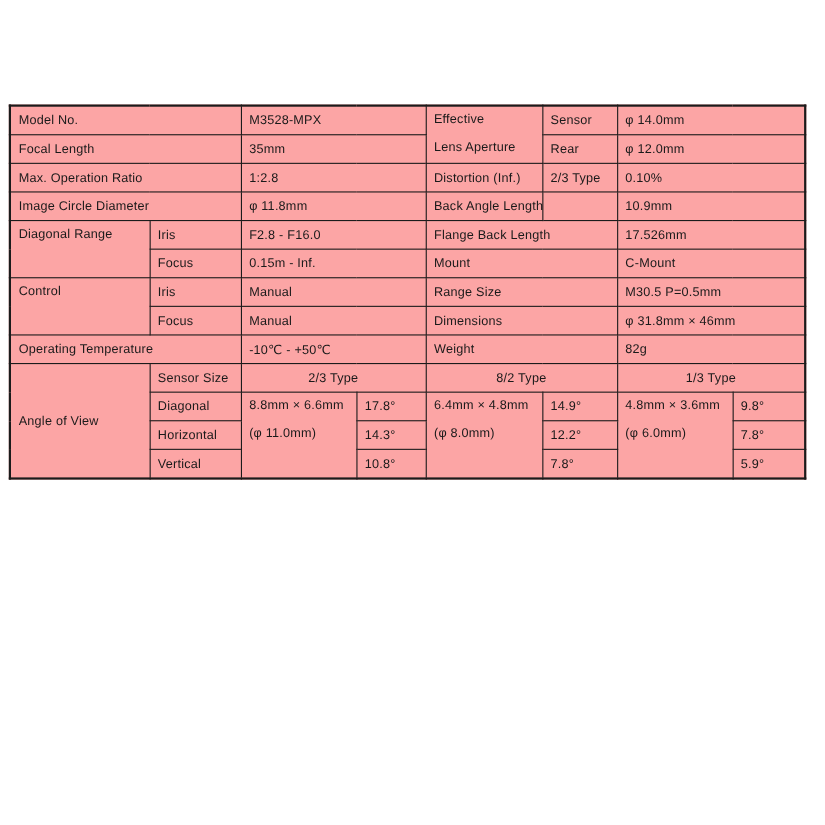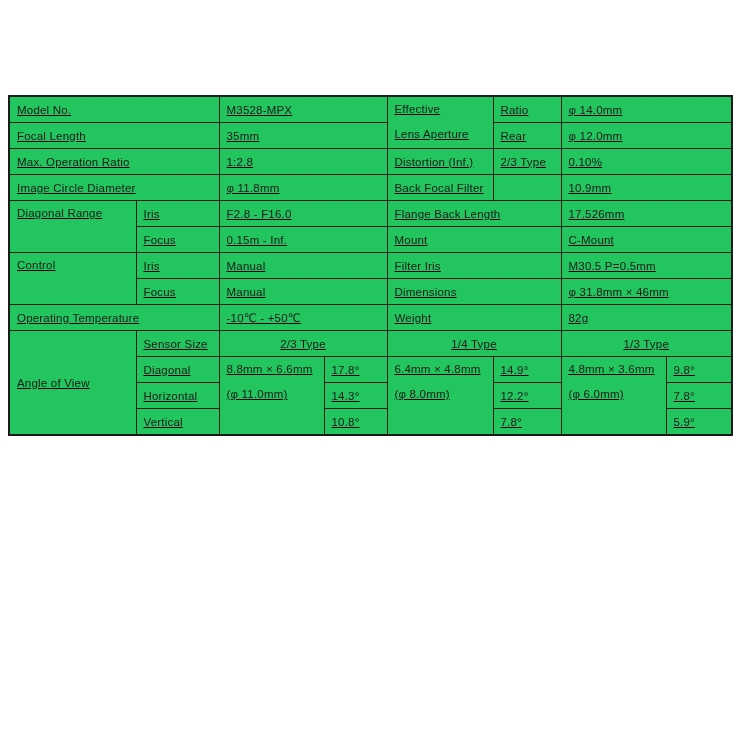--- a/index.html
+++ b/index.html
@@ -10,22 +10,21 @@
     position: relative;
     overflow: hidden;
   }
   table.spec {
     position: absolute;
     left: 8px; top: 95px;
     width: 723px;
     border-collapse: collapse;
     table-layout: fixed;
     border: 2px solid var(--border-color, #1b1b1b);
-    background: #22c55e;
-    text-decoration: underline;
+    background: #fca5a5;
   }
   td {
     border: 1px solid var(--border-color, #1b1b1b);
     height: 25px;
     padding: 0 2px 0 7px;
     font-size: 11.5px;
     letter-spacing: 0.2px;
     color: var(--text-color, #1a1a1a);
     white-space: nowrap;
     vertical-align: middle;
@@ -51,21 +50,21 @@
   </colgroup>
   <tbody>
 
     <tr>
       <td colspan="2">Model No.</td>
       <td colspan="2">M3528-MPX</td>
       <td rowspan="2" class="vtop">
         <div class="ln">Effective</div>
         <div class="ln">Lens Aperture</div>
       </td>
-      <td>Ratio</td>
+      <td>Sensor</td>
       <td colspan="2">φ 14.0mm</td>
     </tr>
 
     <tr>
       <td colspan="2">Focal Length</td>
       <td colspan="2">35mm</td>
       <td>Rear</td>
       <td colspan="2">φ 12.0mm</td>
     </tr>
 
@@ -73,21 +72,21 @@
       <td colspan="2">Max. Operation Ratio</td>
       <td colspan="2">1:2.8</td>
       <td>Distortion (Inf.)</td>
       <td>2/3 Type</td>
       <td colspan="2">0.10%</td>
     </tr>
 
     <tr>
       <td colspan="2">Image Circle Diameter</td>
       <td colspan="2">φ 11.8mm</td>
-      <td>Back Focal Filter</td>
+      <td>Back Angle Length</td>
       <td></td>
       <td colspan="2">10.9mm</td>
     </tr>
 
     <tr>
       <td rowspan="2" class="vtop">
         <div class="ln">Diagonal Range</div>
       </td>
       <td>Iris</td>
       <td colspan="2">F2.8 - F16.0</td>
@@ -101,21 +100,21 @@
       <td colspan="2">Mount</td>
       <td colspan="2">C-Mount</td>
     </tr>
 
     <tr>
       <td rowspan="2" class="vtop">
         <div class="ln">Control</div>
       </td>
       <td>Iris</td>
       <td colspan="2">Manual</td>
-      <td colspan="2">Filter Iris</td>
+      <td colspan="2">Range Size</td>
       <td colspan="2">M30.5 P=0.5mm</td>
     </tr>
 
     <tr>
       <td>Focus</td>
       <td colspan="2">Manual</td>
       <td colspan="2">Dimensions</td>
       <td colspan="2">φ 31.8mm × 46mm</td>
     </tr>
 
@@ -123,21 +122,21 @@
       <td colspan="2">Operating Temperature</td>
       <td colspan="2">-10℃ - +50℃</td>
       <td colspan="2">Weight</td>
       <td colspan="2">82g</td>
     </tr>
 
     <tr>
       <td rowspan="4">Angle of View</td>
       <td>Sensor Size</td>
       <td colspan="2" class="c">2/3 Type</td>
-      <td colspan="2" class="c">1/4 Type</td>
+      <td colspan="2" class="c">8/2 Type</td>
       <td colspan="2" class="c">1/3 Type</td>
     </tr>
 
     <tr>
       <td>Diagonal</td>
       <td rowspan="3" class="vtop">
         <div class="ln">8.8mm × 6.6mm</div>
         <div class="ln">(φ 11.0mm)</div>
       </td>
       <td>17.8°</td>

